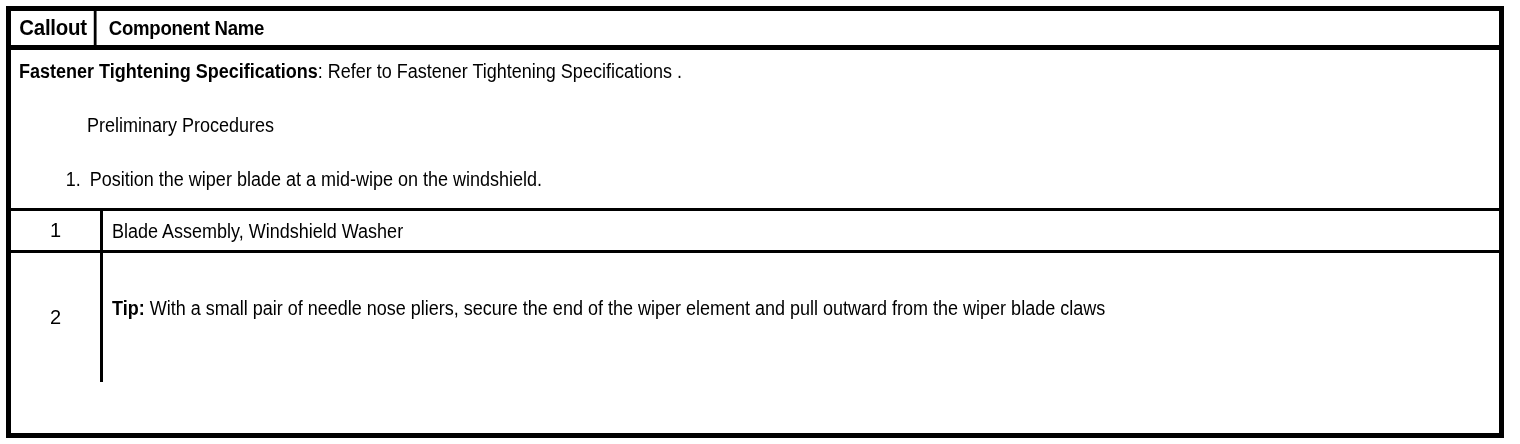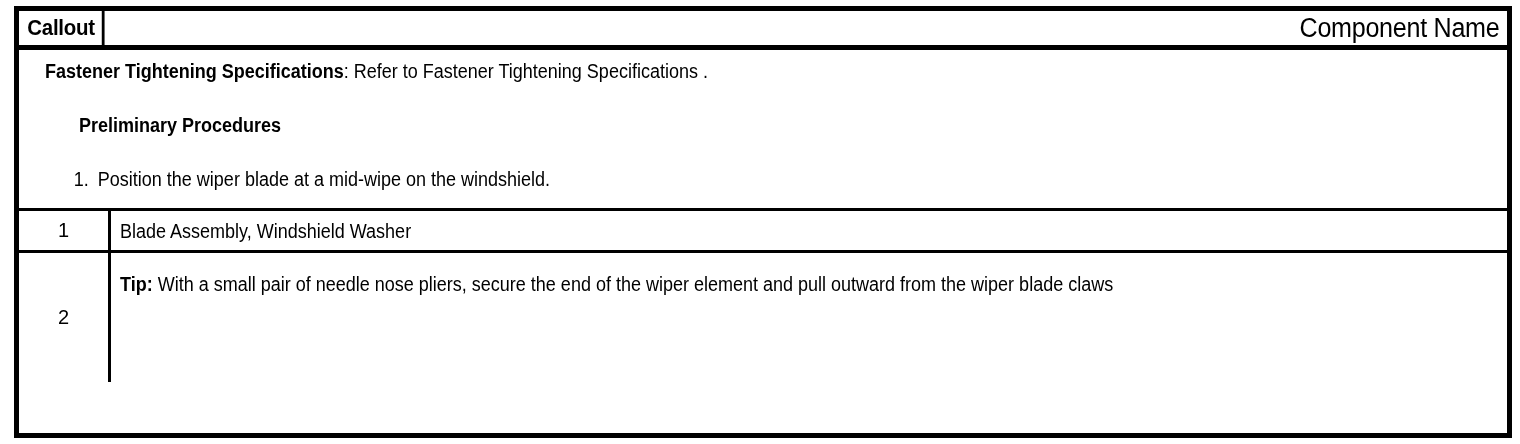--- a/index.html
+++ b/index.html
@@ -10,21 +10,21 @@
   body {
     width: 1520px;
     height: 444px;
     font-family: "Liberation Sans", "DejaVu Sans", sans-serif;
     color: #000000;
     overflow: hidden;
   }
 
   .doc-table {
     position: absolute;
-    left: 14px;
+    left: 6px;
     top: 6px;
     width: 1498px;
     height: 432px;
     box-sizing: border-box;
     border: 5px solid #000;
     background: #fff;
   }
 
   
   .header-row {
@@ -47,47 +47,47 @@
     font-size: 22px;
     letter-spacing: -0.3px;
     transform: scaleX(0.93);
     transform-origin: left center;
   }
   .hdr-component {
     flex: 1;
     height: 100%;
     display: flex;
     align-items: center;
-    justify-content: flex-end;
-    font-weight: normal;
-    font-size: 27px;
+    justify-content: flex-start;
+    font-weight: bold;
+    font-size: 20px;
     letter-spacing: -0.3px;
   }
   .hdr-component span { transform: scaleX(0.93); display:inline-block; }
 
   
   .spec-row {
     position: relative;
     box-sizing: border-box;
     border-bottom: 3px solid #000;
     padding: 9px 0 12px 0;
   }
   .spec-line {
     font-size: 20px;
     line-height: 25px;
-    padding-left: 26px;
+    padding-left: 8px;
     white-space: nowrap;
   }
   .spec-line .inner { display: inline-block; transform: scaleX(0.90); transform-origin: left center; }
   .spec-line b { font-weight: bold; }
 
   .prelim {
     font-size: 20px;
-    font-weight: bold;
-    padding-left: 60px;
+    font-weight: normal;
+    padding-left: 76px;
     margin-top: 29px;
     line-height: 24px;
     white-space: nowrap;
   }
   .prelim .inner { display:inline-block; transform: scaleX(0.90); transform-origin:left center; }
 
   .steps {
     margin: 26px 0 0 0;
     padding: 0;
     list-style: none;
@@ -130,21 +130,21 @@
     padding: 6px 0 4px 9px;
     font-size: 20px;
     line-height: 26px;
   }
   .row-1 { height: 42px; }
   .row-1 .cell-name { display: flex; align-items: center; padding-top: 0; padding-bottom: 0;}
   .row-2 { height: 129px; }
 
   .name-line { white-space: nowrap; }
   .name-line .inner { display:inline-block; transform: scaleX(0.90); transform-origin:left center; }
-  .tip-block { margin-top: 12px; }
+  .tip-block { margin-top: 36px; }
   .tip-block .tl { white-space: nowrap; line-height: 26px; }
   .tip-block .tl .inner { display:inline-block; transform: scaleX(0.90); transform-origin:left center; }
   .tip-block b { font-weight: bold; }
 </style>
 </head>
 <body>
 
 <div class="doc-table">
 
   <div class="header-row">

